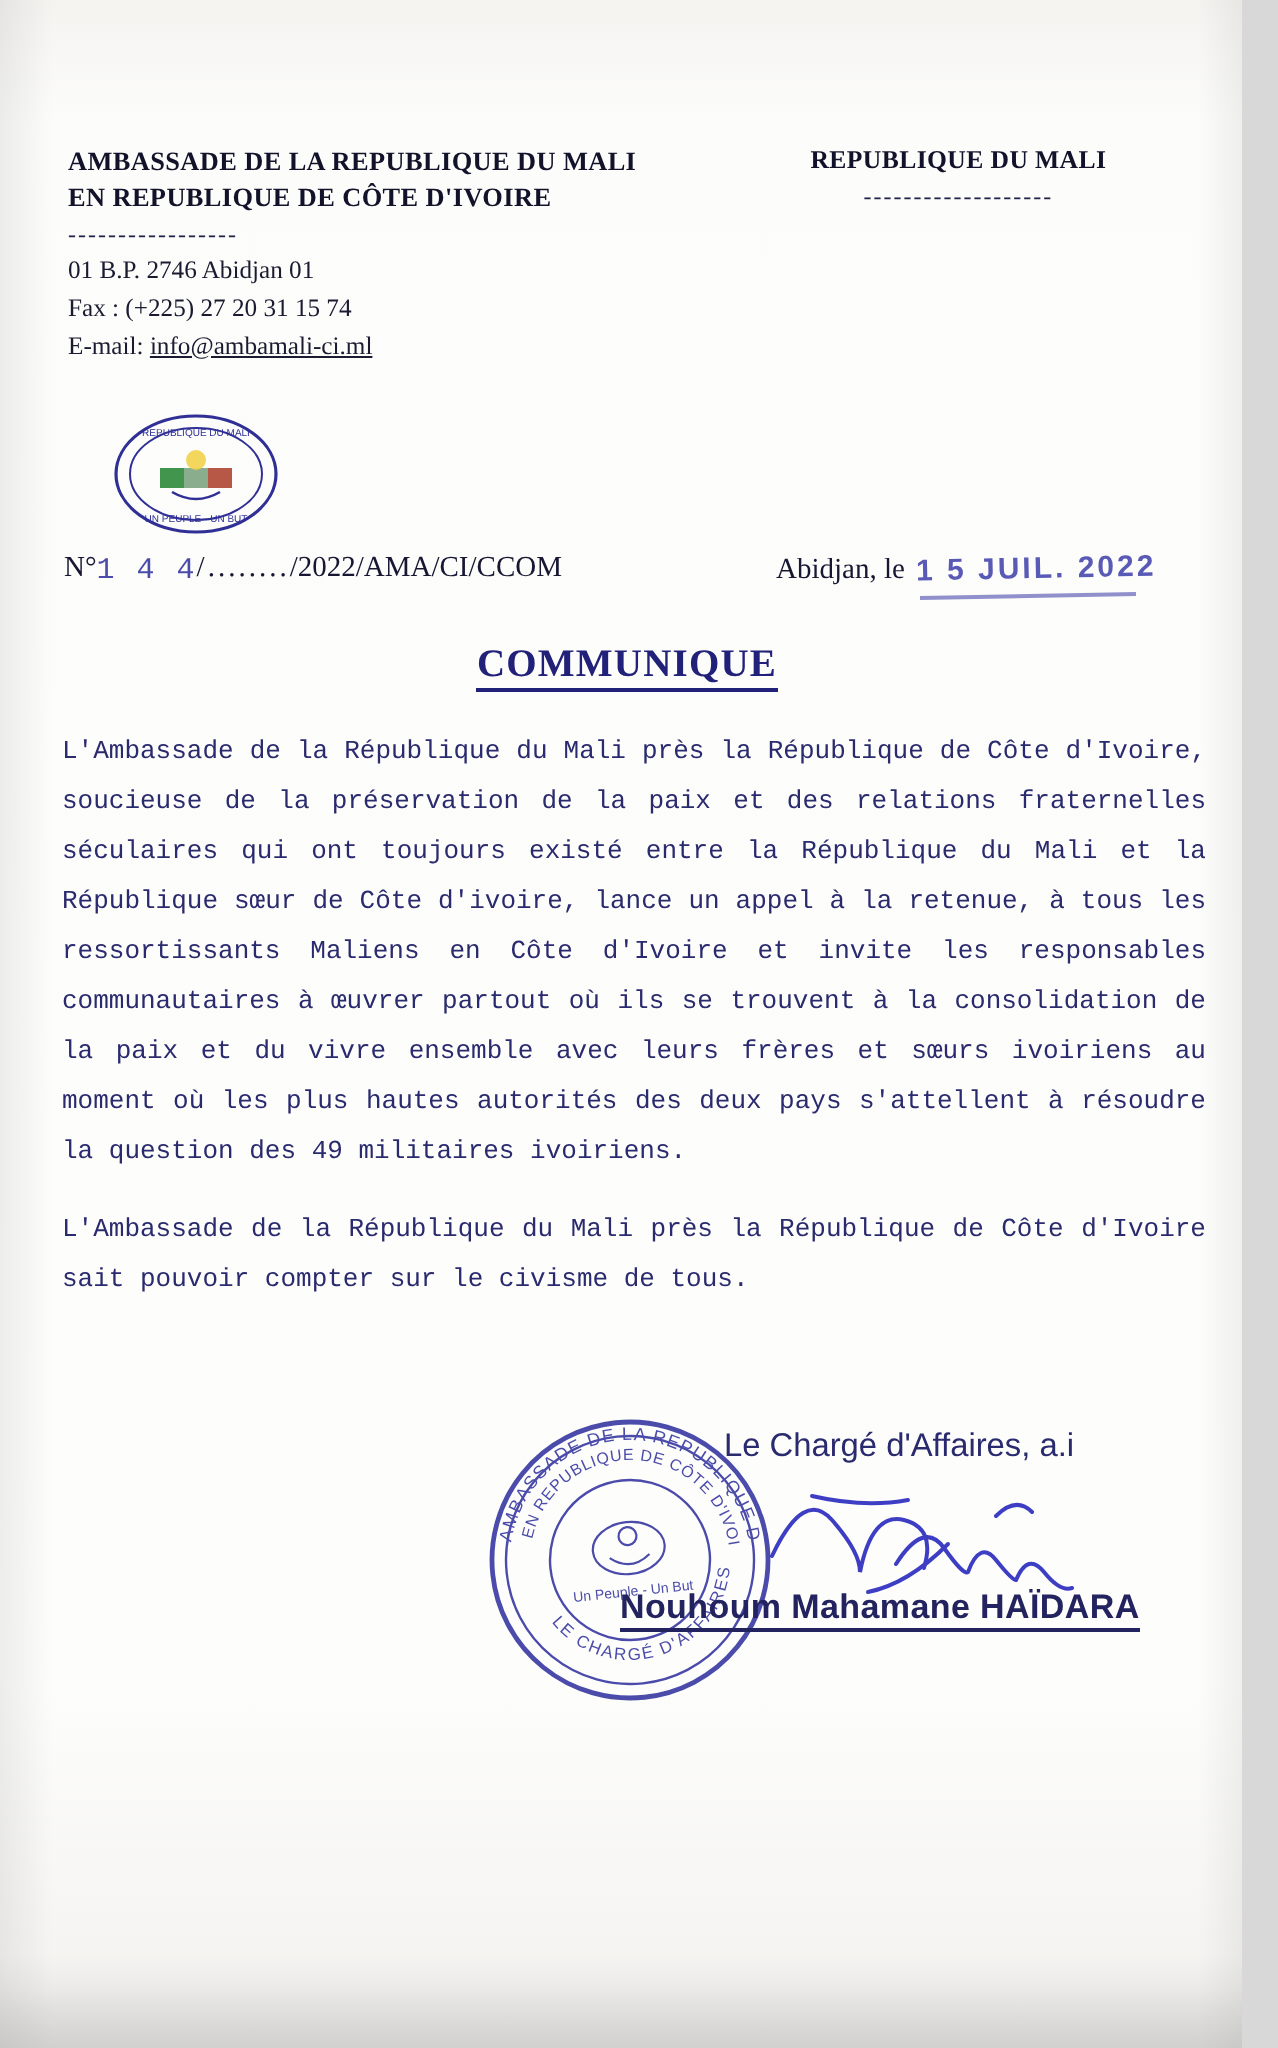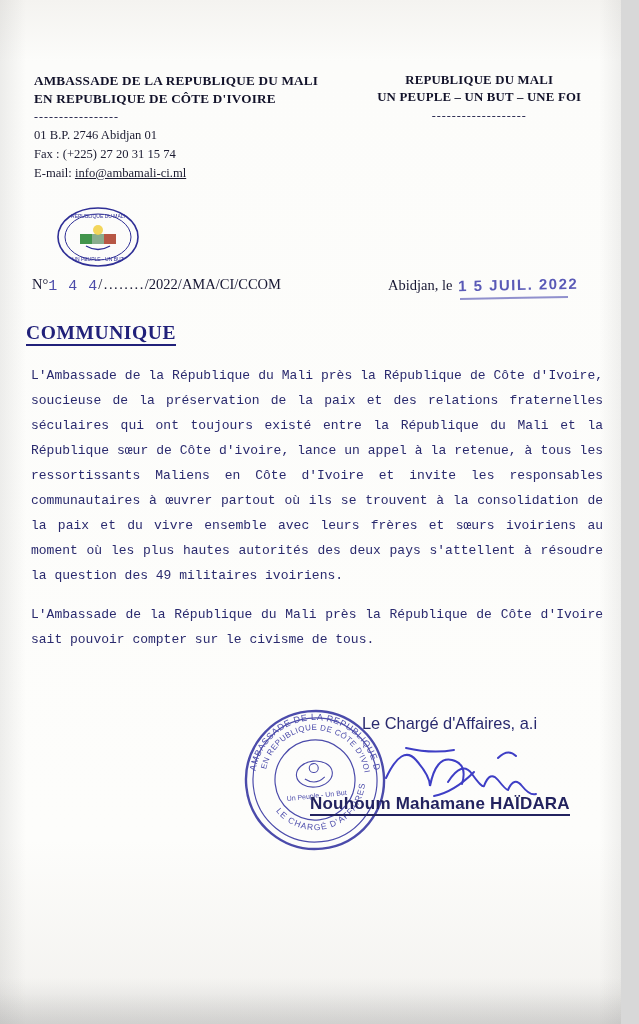--- a/index.html
+++ b/index.html
@@ -164,20 +164,21 @@
     opacity: 0.55;
     transform: rotate(-1deg);
   }
 
   
   .title {
     position: absolute;
     top: 308px;
     left: 0;
     right: 0;
+    text-align: center;
     font-family: "Liberation Serif", serif;
     font-weight: bold;
     font-size: 19.5px;
     letter-spacing: 0.6px;
     color: #21217a;
   }
   .title .u {
     border-bottom: 2px solid #21217a;
     padding-bottom: 1px;
   }
@@ -263,21 +264,20 @@
   <div class="sheet">
 
     <div class="letterhead">
       <div class="lh-left">
         <div class="lh-line">AMBASSADE DE LA REPUBLIQUE DU MALI</div>
         <div class="lh-line">EN REPUBLIQUE DE CÔTE  D'IVOIRE</div>
         <div class="dashes">-----------------</div>
       </div>
       <div class="lh-right">
         <div class="lh-line">REPUBLIQUE DU MALI</div>
-        <div class="lh-line">UN PEUPLE – UN BUT – UNE FOI</div>
         <div class="dashes">-------------------</div>
       </div>
     </div>
 
     <div class="contact">
       <div>01 B.P. 2746 Abidjan 01</div>
       <div>Fax : (+225) 27  20 31 15 74</div>
       <div class="email">
         <span>E-mail:</span>
         <u>info@ambamali-ci.ml</u>

